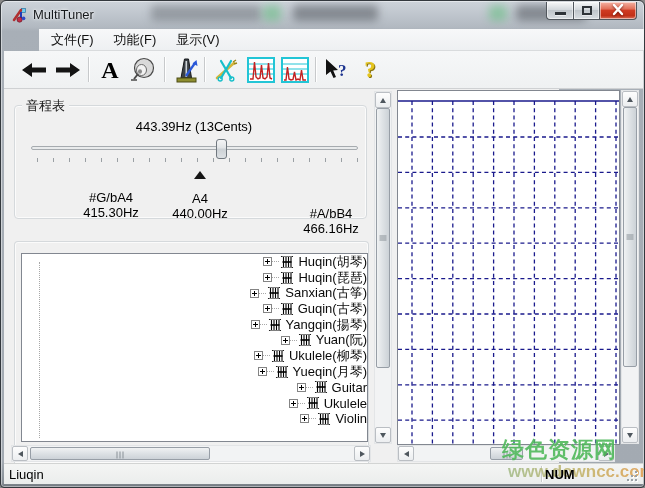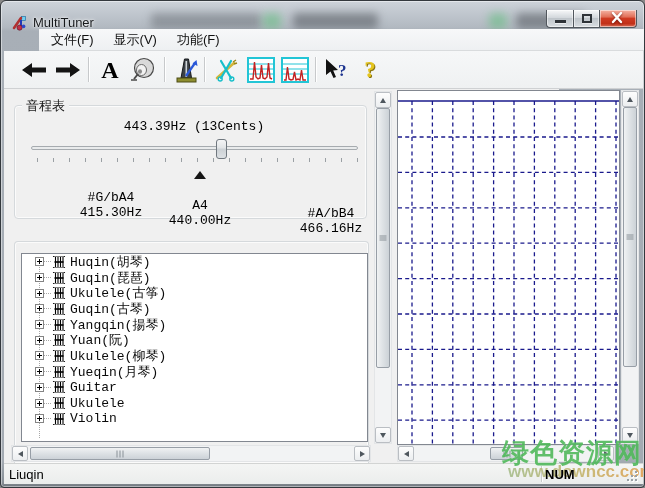--- a/index.html
+++ b/index.html
@@ -5,21 +5,21 @@
   * { margin:0; padding:0; box-sizing:border-box; }
   html,body { width:645px; height:488px; background:#888; }
   body { font-family:"Liberation Sans","DejaVu Sans",sans-serif; font-size:13px; color:#111; }
 
   .window { position:relative; width:645px; height:488px; overflow:hidden;
     border:1px solid #33383d; border-radius:6px 6px 4px 4px;
     background:linear-gradient(to bottom,#cdd3da 0%,#b2b9c1 26px,#a8afb7 30px,#a3aab2 460px,#868e95 482px,#5f666c 488px);
     box-shadow:inset 0 0 0 1px rgba(255,255,255,.45); }
 
   
-  .titlebar { position:absolute; left:0; top:8px; width:100%; height:28px; }
+  .titlebar { position:absolute; left:0; top:0; width:100%; height:28px;text-align:center; }
   .tb-blob { position:absolute; top:4px; height:16px; border-radius:4px; filter:blur(4px); }
   .app-icon { position:absolute; left:10px; top:6px; width:16px; height:16px; }
   .title-text { position:absolute; left:32px; top:6px; font-size:13px; color:#16191c; text-shadow:0 0 4px rgba(255,255,255,.9),0 0 2px rgba(255,255,255,.9); }
   .cap-btn { position:absolute; top:1px; height:18px; border:1px solid #51575d; border-top:none; box-shadow:inset 0 0 0 1px rgba(255,255,255,.5); }
   .cap-min { left:545px; width:27px; border-radius:0 0 0 4px; background:linear-gradient(#f7f8f9,#d3d8dc 45%,#bfc5ca 50%,#d8dde1); border-right:none; }
   .cap-max { left:572px; width:27px; background:linear-gradient(#f7f8f9,#d3d8dc 45%,#bfc5ca 50%,#d8dde1); }
   .cap-close { left:599px; width:37px; border-radius:0 0 4px 0; border-left:none;
     background:linear-gradient(#f5b3a4,#e2715a 40%,#cf3a22 50%,#c23018 80%,#d9705a); }
   .glyph-min { position:absolute; left:8px; top:10px; width:11px; height:3px; background:#2e3338; box-shadow:0 1px 0 rgba(255,255,255,.6); }
   .glyph-max { position:absolute; left:8px; top:4px; width:10px; height:9px; border:2px solid #2e3338; box-shadow:0 1px 0 rgba(255,255,255,.5); background:transparent; }
@@ -31,37 +31,37 @@
 
   
   .toolbar { position:absolute; left:3px; top:50px; width:639px; height:38px;
     background:linear-gradient(#f6f7f8,#eff1f2); border-bottom:1px solid #cfd1d3; }
   .tool-btn { position:absolute; top:4px; width:28px; height:29px; display:flex; align-items:center; justify-content:center; }
   .tool-sep { position:absolute; top:6px; width:1px; height:25px; background:#c7c9cb; box-shadow:1px 0 0 #fff; }
   .glyph-A { font-family:"Liberation Serif","DejaVu Serif",serif; font-size:24px; font-weight:bold; line-height:1; color:#000; }
   .glyph-help { font-family:"Liberation Serif","DejaVu Serif",serif; font-size:23px; font-weight:bold; color:#e4c41c; text-shadow:1px 1px 0 #8a7410; line-height:1; }
 
   
-  .client { position:absolute; left:3px; top:88px; width:555px; height:374px; background:#f0f0f0;font-family:Liberation Mono, monospace; }
+  .client { position:absolute; left:3px; top:88px; width:555px; height:374px; background:#f0f0f0; }
 
   .groupbox { position:absolute; border:1px solid #d5d9dc; border-radius:4px; box-shadow:inset 0 0 0 1px rgba(255,255,255,.7); }
   .gb-legend { position:absolute; background:#f0f0f0; padding:0 4px; color:#1c1c1c; }
 
   .tuner-value { position:absolute; text-align:center; color:#000; }
   .slider-track { position:absolute; height:4px; background:#e9ebec; border:1px solid #a6abaf; border-radius:2px; }
   .slider-thumb { position:absolute; width:11px; height:20px; border:1px solid #70787f; border-radius:3px;
     background:linear-gradient(#f4f5f6,#e1e4e6 45%,#ccd1d5 50%,#dde1e4); }
   .tick { position:absolute; width:1px; height:4px; background:#9aa0a4; }
   .tri-marker { position:absolute; width:0; height:0; border-left:6px solid transparent; border-right:6px solid transparent; border-bottom:8px solid #151515; }
   .freq-col { position:absolute; width:100px; text-align:center; color:#000; }
   .freq-col div { line-height:15px; }
 
   .tree { position:absolute; background:#fff; border:1px solid #828790; overflow:hidden; }
   .tree-trunk { position:absolute; left:17px; top:8px; width:1px; height:176px; border-left:1px dotted #a8a8a8; }
-  .tree-row { position:relative; height:15.7px; display:flex; align-items:center; }
+  .tree-row { position:relative; height:15.7px; display:flex; align-items:center;justify-content:flex-end; }
   .expand-box { position:relative; margin-left:13px; width:9px; height:9px; background:#fff; border:1px solid #848484; flex:0 0 9px; }
   .expand-box::before { content:""; position:absolute; left:1px; top:3px; width:5px; height:1px; background:#000; }
   .expand-box::after  { content:""; position:absolute; left:3px; top:1px; width:1px; height:5px; background:#000; }
   .hdots { width:7px; border-top:1px dotted #a8a8a8; flex:0 0 7px; }
   .lyre { margin:0 4px 0 1px; flex:0 0 14px; }
   .tree-label { white-space:nowrap; color:#0a0a0a; }
 
   
   .sb { position:absolute; background:#f2f3f4; border:1px solid #e3e5e7; display:flex; }
   .sb-v { flex-direction:column; }
@@ -86,21 +86,21 @@
   
   .statusbar { position:absolute; left:3px; top:462px; width:639px; height:21px;
     background:linear-gradient(#f4f5f4,#ebedec); border-top:1px solid #d2d4d3; }
   .status-ready { position:absolute; left:5px; top:3px; color:#000; z-index:46; }
   .status-sep { position:absolute; left:537px; top:2px; width:1px; height:16px; background:#c9cccb; box-shadow:1px 0 0 #fff; }
   .status-num { position:absolute; left:541px; top:3px; width:40px; text-align:left; color:#000; font-weight:600; z-index:46; }
   .resize-grip { position:absolute; right:6px; bottom:3px; width:13px; height:13px; z-index:46; }
   .resize-grip i { position:absolute; width:2px; height:2px; background:#9aa0a5; box-shadow:1px 1px 0 #fff; }
 
   
-  .wm1 { position:absolute; left:501px; top:434px; font-size:27px; font-weight:bold; letter-spacing:1px;
+  .wm1 { position:absolute; left:501px; top:434px; font-size:22px; font-weight:bold; letter-spacing:1px;
     color:rgba(62,177,75,.82); z-index:40; text-shadow:0 0 1px rgba(255,255,255,.5); white-space:nowrap; }
   .wm2 { position:absolute; left:507px; top:461px; font-size:17px; font-weight:bold; z-index:40; white-space:nowrap;
     background:linear-gradient(to right,#a7bd8c,#c7b46a 55%,#e59d50); -webkit-background-clip:text; background-clip:text; color:transparent; opacity:.9; }
 </style>
 </head>
 <body>
 
 <div class="window">
 
   <div class="titlebar">
@@ -127,22 +127,22 @@
       <svg width="35" height="16" viewBox="0 0 35 16">
         <path d="M13 3 L21 12 M21 3 L13 12" stroke="#fff" stroke-width="2.4" stroke-linecap="round" style="filter:drop-shadow(0 1px 1px rgba(60,0,0,.6))"></path>
       </svg>
     </div>
   </div>
 
   <div class="menubar">
     <div style="display:flex;">
 
     <span class="menu-item">文件(F)</span>
+        <span class="menu-item">功能(F)</span>
         <span class="menu-item">显示(V)</span>
-        <span class="menu-item">功能(F)</span>
       </div>
   </div>
 
   <div class="toolbar">
     <div class="tool-btn" style="left:17px;">
       <svg width="26" height="14" viewBox="0 0 26 14">
           <path d="M10 0 L0 7 L10 14 L10 9.5 L24 9.5 L24 4.5 L10 4.5 Z" fill="#141414"></path>
         </svg>
     </div>
     <div class="tool-btn" style="left:49px;">
@@ -238,21 +238,21 @@
         <span class="tick" style="left: 305px; top: 69px;"></span>
         <span class="tick" style="left: 321px; top: 69px;"></span>
         <span class="tick" style="left: 337px; top: 69px;"></span>
         <span class="tick" style="left: 353px; top: 69px;"></span>
       </div>
     <div class="tri-marker" style="left:190px;top:82px;"></div>
     <div class="freq-col" style="left:57px;top:101px;">
       <div>#G/bA4</div>
       <div>415.30Hz</div>
     </div>
-    <div class="freq-col" style="left:146px;top:109px;">
+    <div class="freq-col" style="left:146px;top:102px;">
       <div>A4</div>
       <div>440.00Hz</div>
     </div>
     <div class="freq-col" style="left:277px;top:93px;margin-top:24px;">
       <div>#A/bB4</div>
       <div>466.16Hz</div>
     </div>
 
     <div class="groupbox" style="left:10px;top:152px;width:355px;height:222px;border-bottom:none;border-radius:4px 4px 0 0;"></div>
     <span class="gb-legend" style="left:18px;top:144px;margin-top:24px;">选择乐器</span>
@@ -274,33 +274,33 @@
 
           <div class="tree-row">
             <span class="expand-box"></span>
             <span class="hdots"></span>
             <svg class="lyre" width="14" height="14" viewBox="0 0 14 14">
               <path d="M1 2 Q0.5 0.5 2.5 1.5 L11.5 1.5 Q13.5 0.5 13 2 Z" fill="#000"></path>
               <path d="M1 12 Q0.5 13.5 2.5 12.5 L11.5 12.5 Q13.5 13.5 13 12 Z" fill="#000"></path>
               <path d="M2.5 7 H11.5" stroke="#000" stroke-width="1.6"></path>
               <path d="M3.5 2 V12 M6 2 V12 M8.5 2 V12 M11 2 V12" stroke="#000" stroke-width="1.1"></path>
             </svg>
-            <span class="tree-label">Guqin(琵琶)</span>
-          </div>
-
-          <div class="tree-row">
-            <span class="expand-box"></span>
-            <span class="hdots"></span>
-            <svg class="lyre" width="14" height="14" viewBox="0 0 14 14">
-              <path d="M1 2 Q0.5 0.5 2.5 1.5 L11.5 1.5 Q13.5 0.5 13 2 Z" fill="#000"></path>
-              <path d="M1 12 Q0.5 13.5 2.5 12.5 L11.5 12.5 Q13.5 13.5 13 12 Z" fill="#000"></path>
-              <path d="M2.5 7 H11.5" stroke="#000" stroke-width="1.6"></path>
-              <path d="M3.5 2 V12 M6 2 V12 M8.5 2 V12 M11 2 V12" stroke="#000" stroke-width="1.1"></path>
-            </svg>
-            <span class="tree-label">Ukulele(古筝)</span>
+            <span class="tree-label">Huqin(琵琶)</span>
+          </div>
+
+          <div class="tree-row">
+            <span class="expand-box"></span>
+            <span class="hdots"></span>
+            <svg class="lyre" width="14" height="14" viewBox="0 0 14 14">
+              <path d="M1 2 Q0.5 0.5 2.5 1.5 L11.5 1.5 Q13.5 0.5 13 2 Z" fill="#000"></path>
+              <path d="M1 12 Q0.5 13.5 2.5 12.5 L11.5 12.5 Q13.5 13.5 13 12 Z" fill="#000"></path>
+              <path d="M2.5 7 H11.5" stroke="#000" stroke-width="1.6"></path>
+              <path d="M3.5 2 V12 M6 2 V12 M8.5 2 V12 M11 2 V12" stroke="#000" stroke-width="1.1"></path>
+            </svg>
+            <span class="tree-label">Sanxian(古筝)</span>
           </div>
 
           <div class="tree-row">
             <span class="expand-box"></span>
             <span class="hdots"></span>
             <svg class="lyre" width="14" height="14" viewBox="0 0 14 14">
               <path d="M1 2 Q0.5 0.5 2.5 1.5 L11.5 1.5 Q13.5 0.5 13 2 Z" fill="#000"></path>
               <path d="M1 12 Q0.5 13.5 2.5 12.5 L11.5 12.5 Q13.5 13.5 13 12 Z" fill="#000"></path>
               <path d="M2.5 7 H11.5" stroke="#000" stroke-width="1.6"></path>
               <path d="M3.5 2 V12 M6 2 V12 M8.5 2 V12 M11 2 V12" stroke="#000" stroke-width="1.1"></path>

